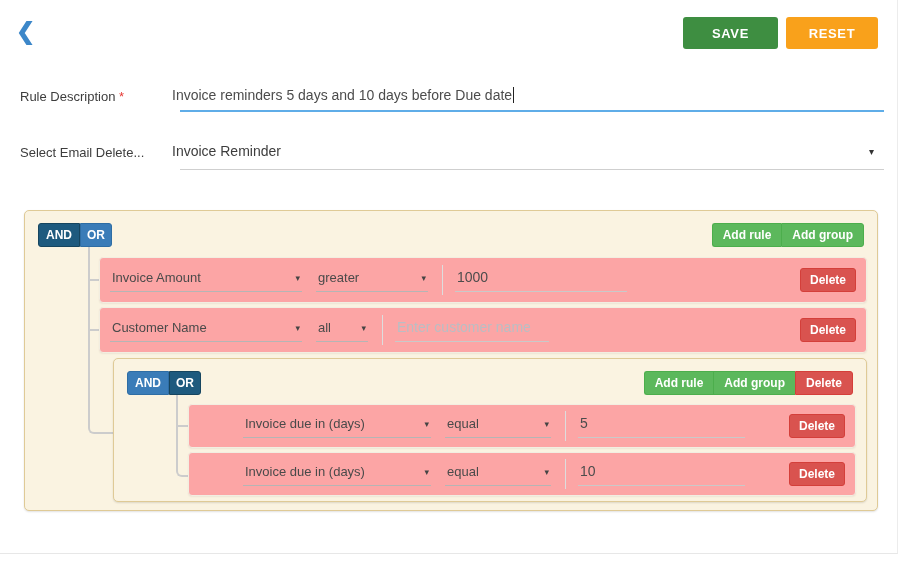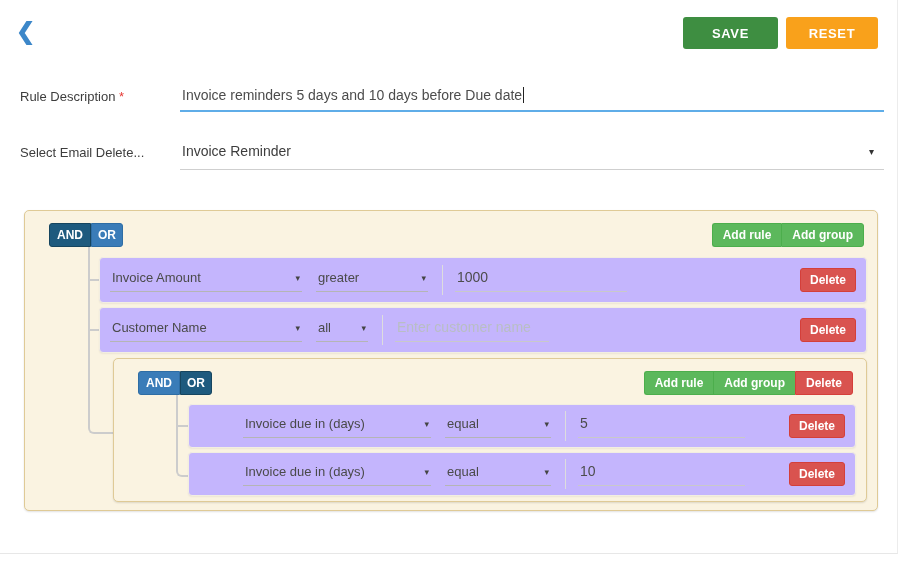--- a/index.html
+++ b/index.html
@@ -23,36 +23,36 @@
     position:absolute;top:17px;height:32px;border:none;border-radius:3px;
     color:#fff;font-weight:bold;font-size:13px;letter-spacing:.6px;
     font-family:inherit;cursor:pointer;display:flex;align-items:center;justify-content:center;
   }
   .btn-save{left:683px;width:95px;background:#3e8e41;}
   .btn-reset{left:786px;width:92px;background:#f9a11b;}
 
   
   .form-label{position:absolute;left:20px;font-size:13px;color:#3d3d3d;}
   .req{color:#e53935;}
-  .field-text{position:absolute;left:182px;font-size:14px;color:#4c4c4c;white-space:nowrap;}
+  .field-text{position:absolute;left:172px;font-size:14px;color:#4c4c4c;white-space:nowrap;}
   .caret{display:inline-block;width:1px;height:16px;background:#222;margin-left:1px;vertical-align:-3px;}
   .u-line{position:absolute;left:180px;width:704px;height:0;}
   .u-blue{border-bottom:2px solid #5fade8;}
   .u-gray{border-bottom:1px solid #cfcfcf;}
   .dd-arrow{position:absolute;font-size:10px;color:#333;line-height:1;}
 
   
   .qb-group{
     position:absolute;background:#faf3e1;border:1px solid #dfca96;border-radius:5px;
     box-shadow:0 1px 2px rgba(0,0,0,.12);box-sizing:border-box;
   }
   .qb-outer{left:24px;top:210px;width:854px;height:301px;}
   .qb-nested{left:88px;top:147px;width:754px;height:144px;}
 
-  .cond-group{position:absolute;left:24px;top:12px;display:flex;}
+  .cond-group{position:absolute;left:13px;top:12px;display:flex;}
   .cond-btn{
     height:24px;display:flex;align-items:center;justify-content:center;
     color:#fff;font-size:12px;font-weight:bold;cursor:pointer;box-sizing:border-box;
   }
   .cond-and{width:42px;border-radius:3px 0 0 3px;}
   .cond-or{width:32px;border-radius:0 3px 3px 0;}
   .cond-on{background:#1e5a7e;border:1px solid #16455f;}
   .cond-off{background:#3a7cb8;border:1px solid #2e6da4;}
 
   .actions{position:absolute;right:13px;top:12px;display:flex;}
@@ -63,21 +63,21 @@
   .act-green{background:#5cb85c;border:1px solid #4cae4c;}
   .act-red{background:#d9534f;border:1px solid #d43f3a;}
   .actions .act-btn{border-right-width:0;border-radius:0;}
   .actions .act-btn:first-child{border-radius:3px 0 0 3px;}
   .actions .act-btn:last-child{border-right-width:1px;border-radius:0 3px 3px 0;}
 
   .connector{position:absolute;border-left:2px solid #ccc;border-bottom:2px solid #ccc;border-bottom-left-radius:6px;}
   .branch{position:absolute;height:2px;background:#ccc;}
 
   .rule-card{
-    position:absolute;background:#c4b5fd;border:1px solid #f2eee1;border-radius:4px;
+    position:absolute;background:#fca5a5;border:1px solid #f2eee1;border-radius:4px;
     box-shadow:0 1px 2px rgba(0,0,0,.06);display:flex;align-items:center;
     padding:0 10px;box-sizing:border-box;
   }
   .ui-select{
     position:relative;border-bottom:1px solid #b5b5b5;padding:2px 16px 6px 2px;
     font-size:13px;color:#4a4a4a;cursor:pointer;box-sizing:border-box;white-space:nowrap;overflow:hidden;
   }
   .ui-select .dd-arrow{right:2px;bottom:8px;font-size:9px;color:#444;}
   .w-field{width:192px;margin-right:14px;}
   .w-op{width:112px;}

